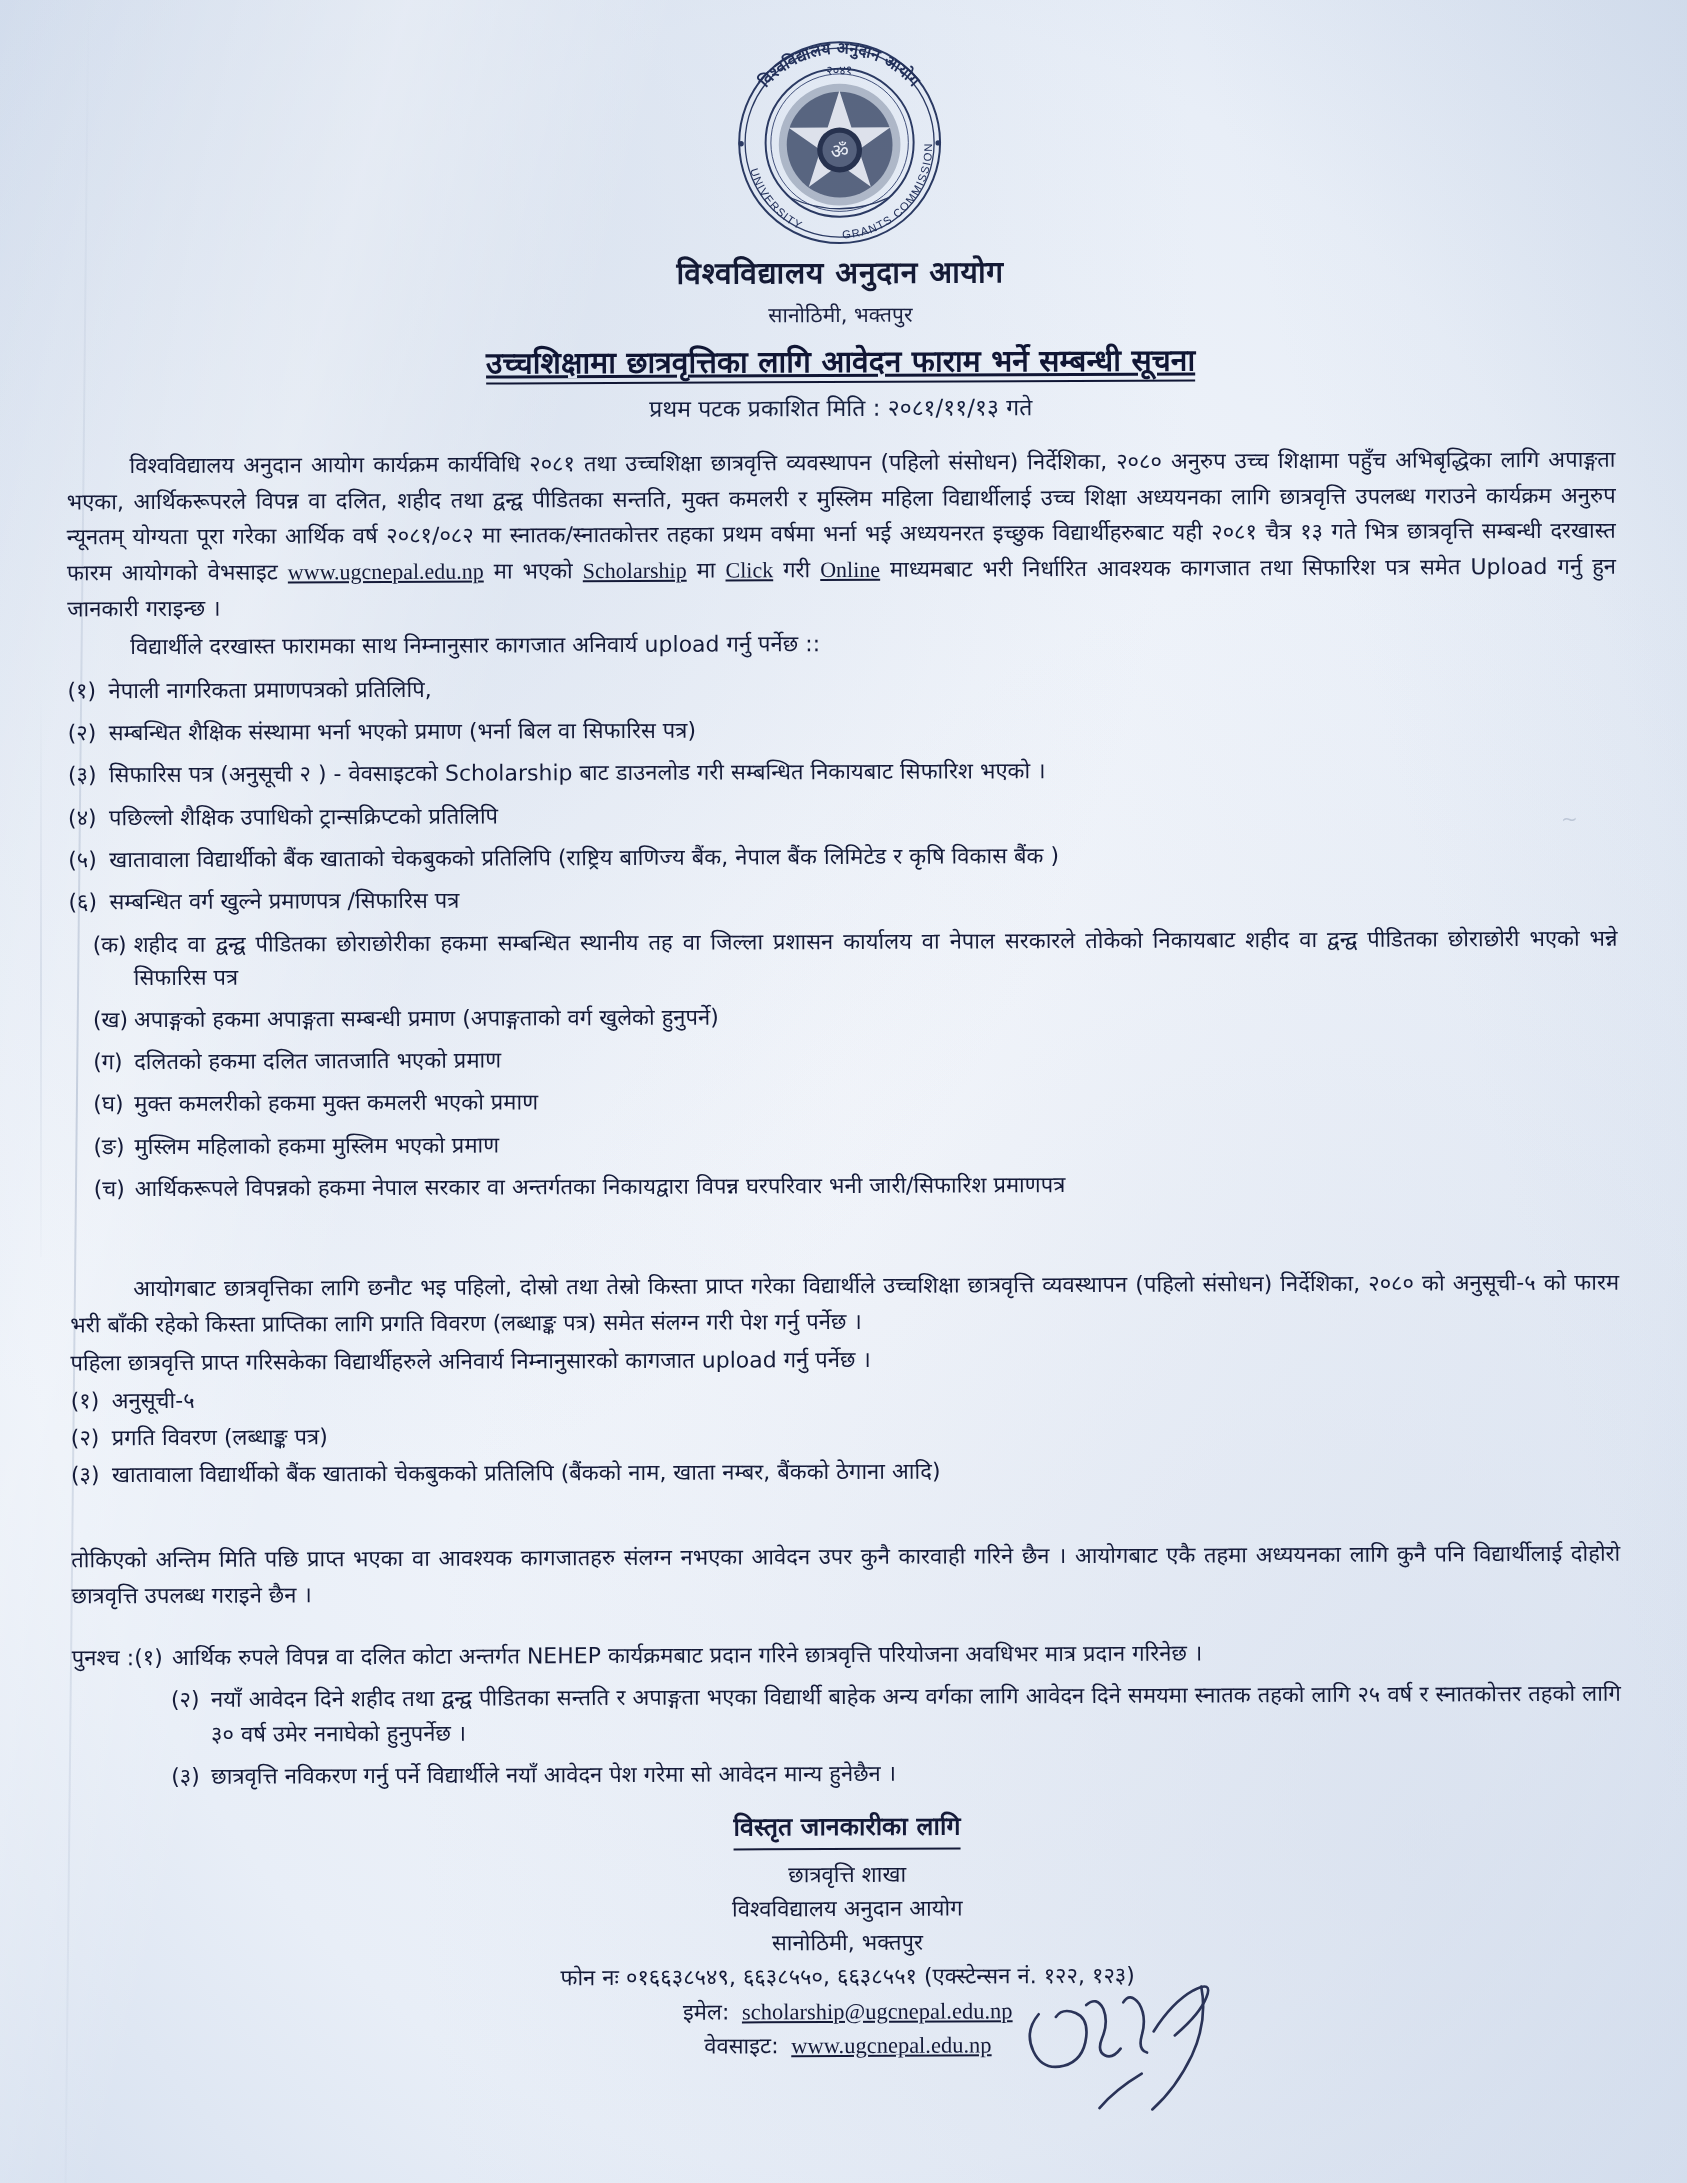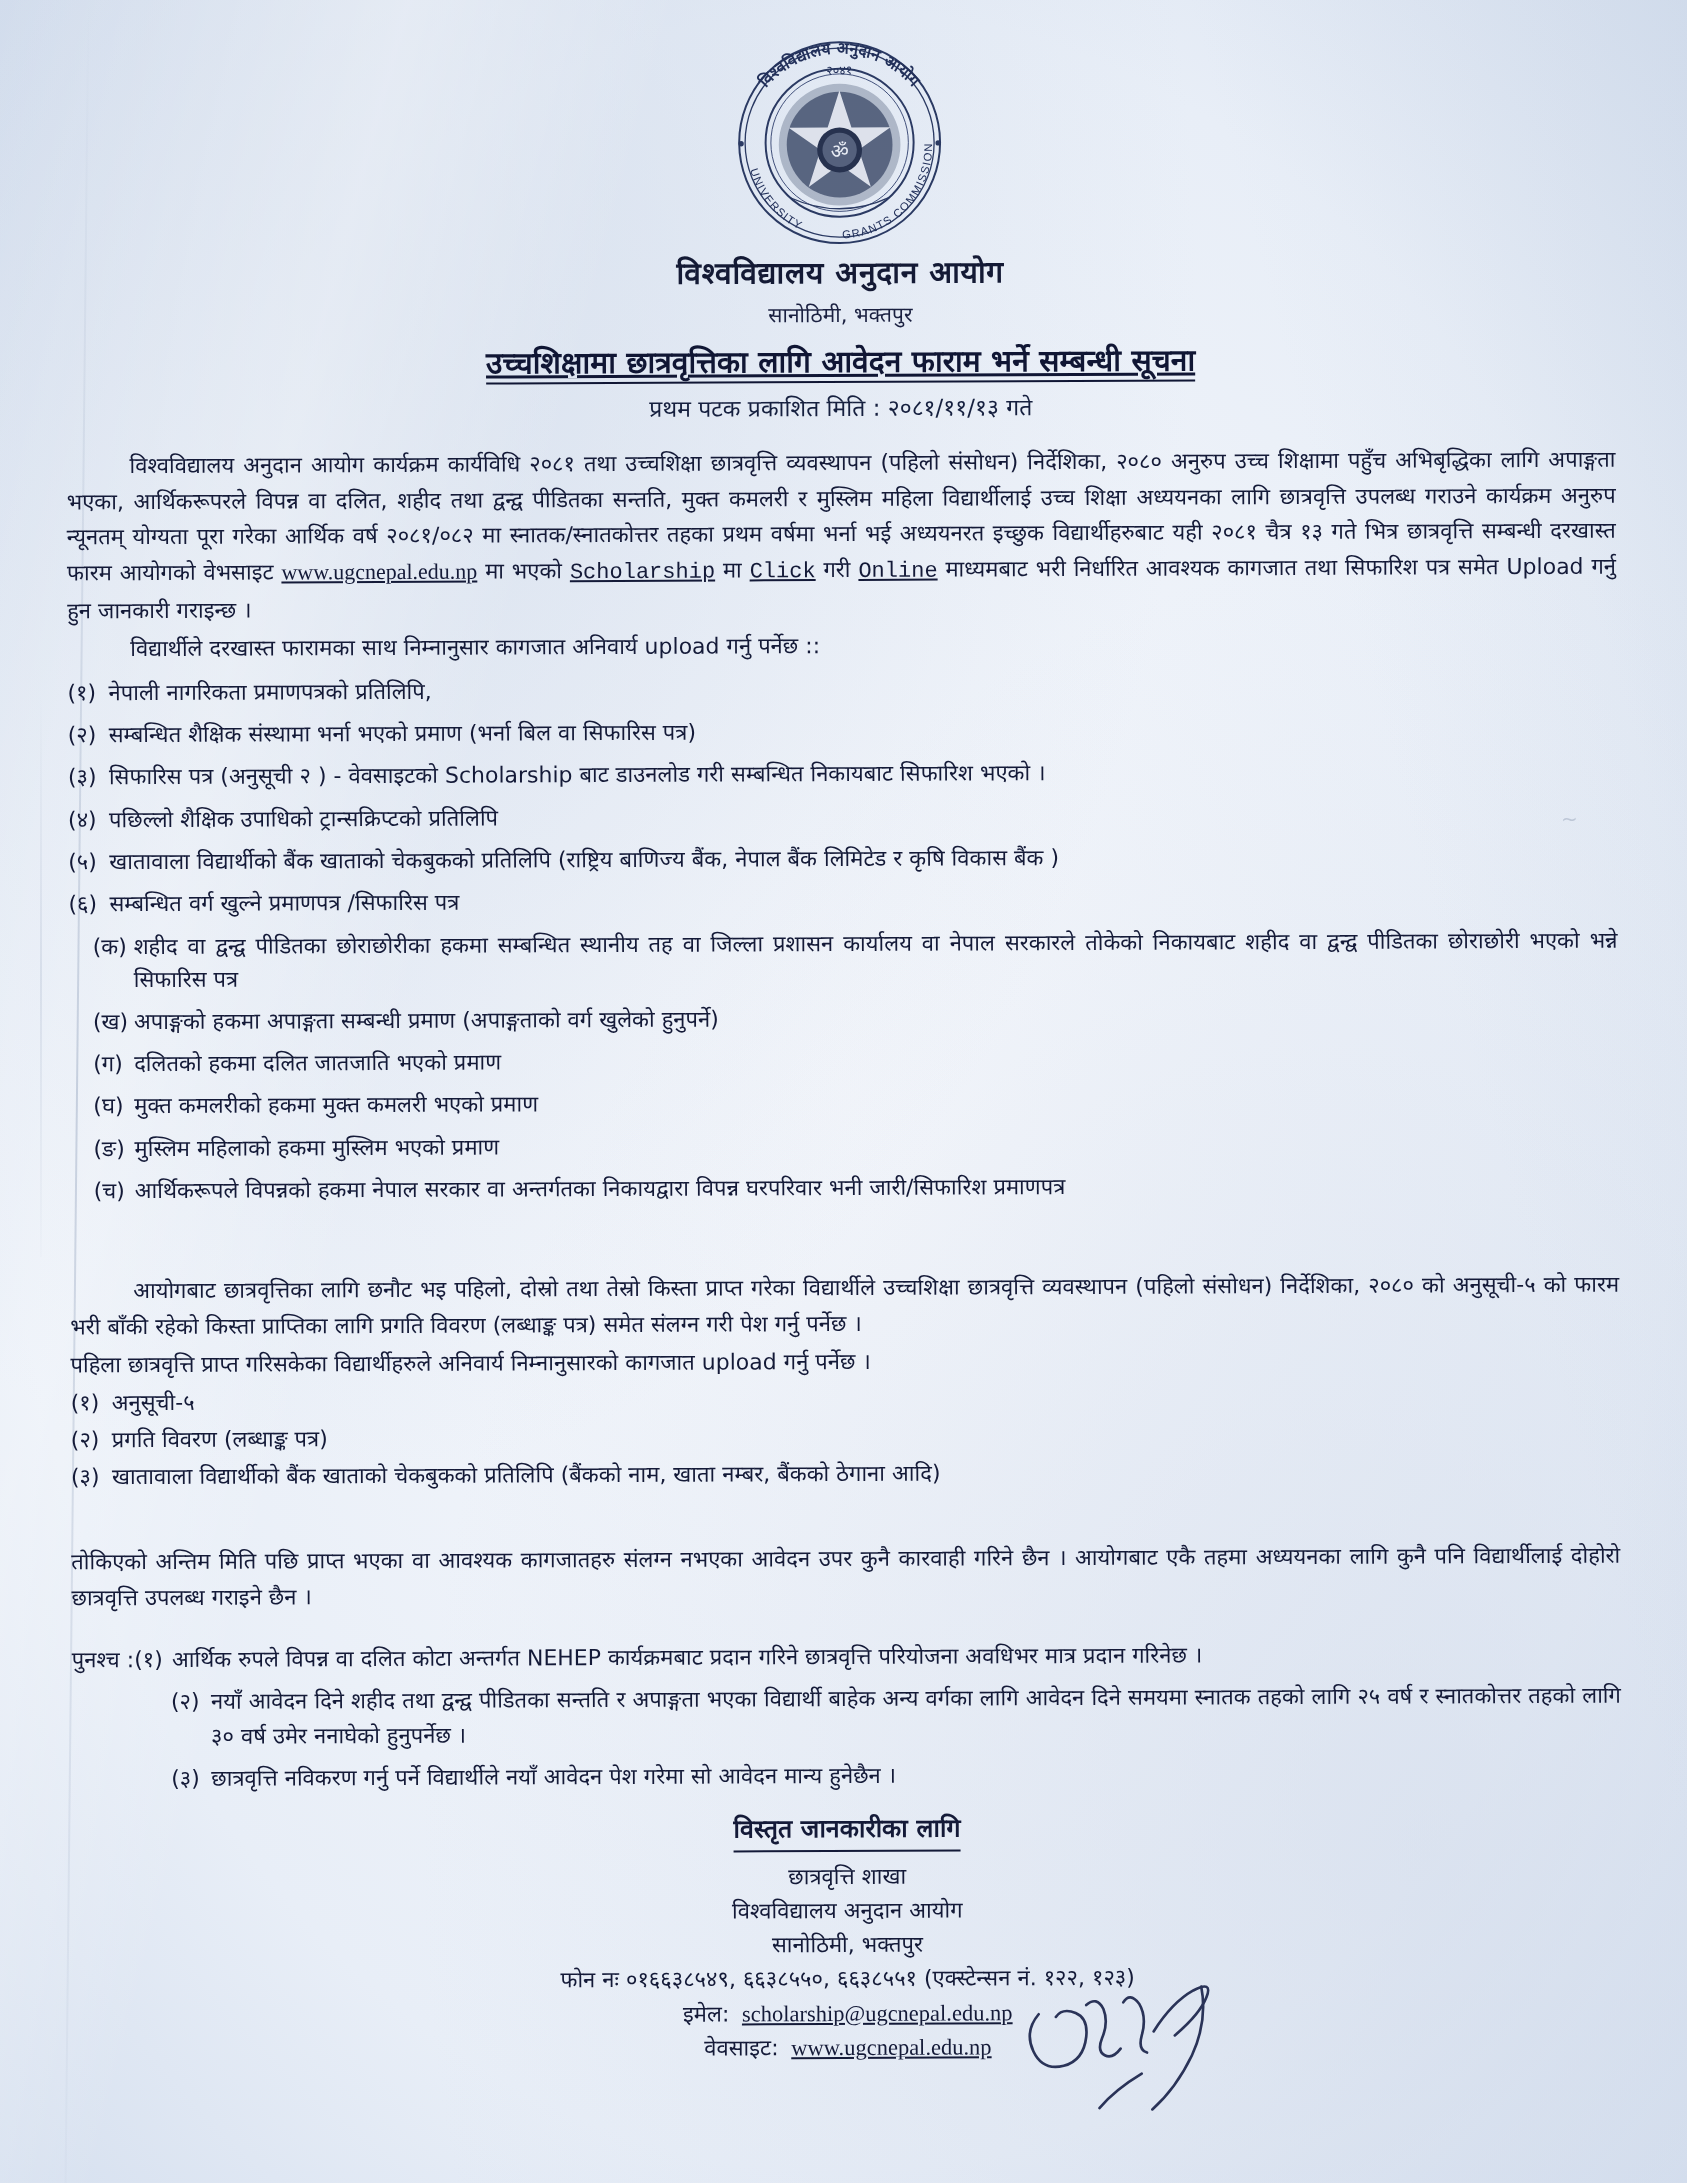--- a/index.html
+++ b/index.html
@@ -98,21 +98,21 @@
     font-size: 22px;
     line-height: 1.62;
     text-align: justify;
     color: #141a38;
   }
   .para { text-indent: 63px; margin-bottom: 0; }
   .para.noindent { text-indent: 0; }
   .tight { margin-top: 2.6px; }
   .u { text-decoration: underline; }
   .lat { font-family: "Liberation Serif", serif; }
-  .latsans { font-family: Liberation Mono, monospace; }
+  .latsans { font-family: Liberation Serif, serif; }
 
   .list {
     margin: 2.6px 0 0 0;
     padding: 0;
     list-style: none;
   }
   .list li {
     display: flex;
     align-items: flex-start;
     margin-top: 9.3px;

